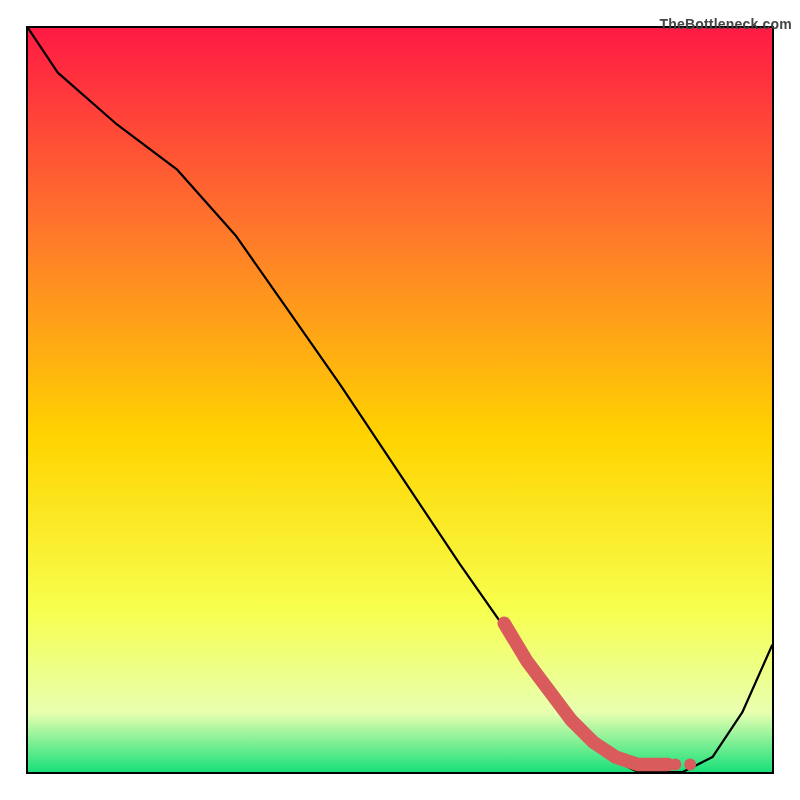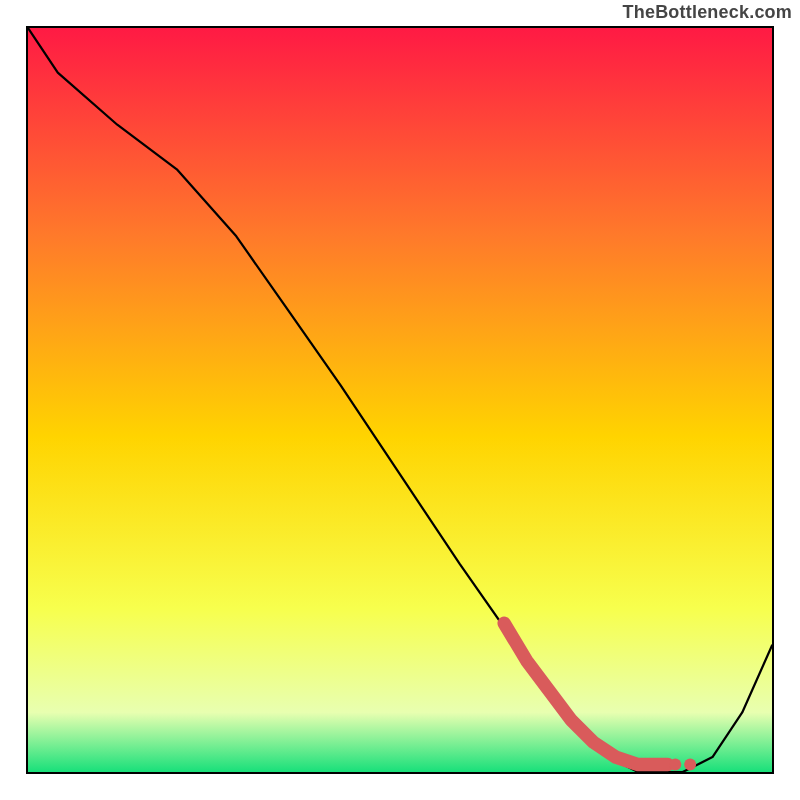--- a/index.html
+++ b/index.html
@@ -12,23 +12,23 @@
     overflow: hidden;
   }
   .frame {
     position: relative;
     width: 800px;
     height: 800px;
     box-sizing: border-box;
   }
   .watermark {
     position: absolute;
-    top: 2px;
+    top: 16px;
     right: 8px;
-    font-size: 18px;
+    font-size: 14px;
     font-weight: bold;
     color: #454545;
     letter-spacing: 0.2px;
     z-index: 10;
   }
   .plot-outer {
     position: absolute;
     left: 26px;
     top: 26px;
     width: 748px;

